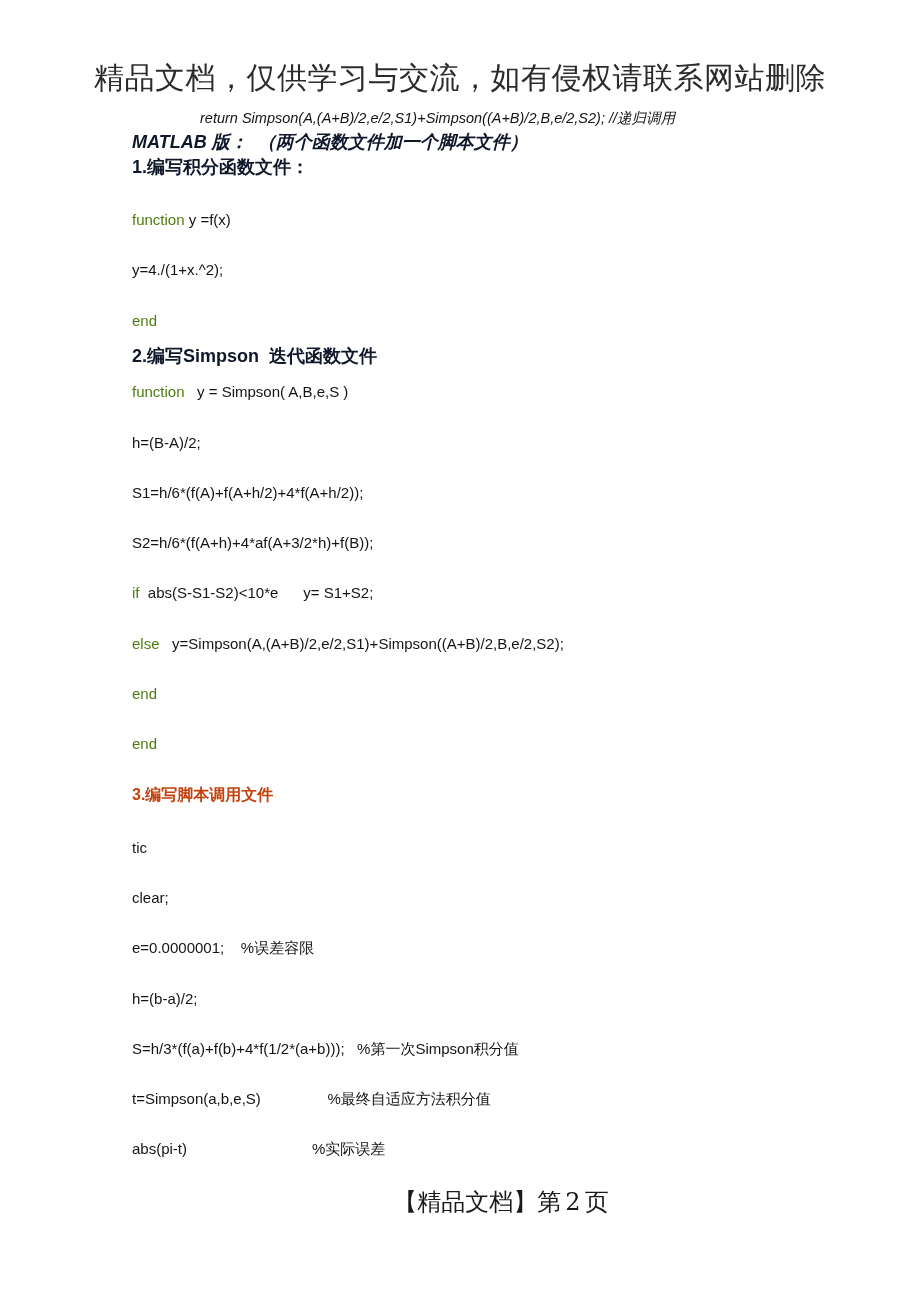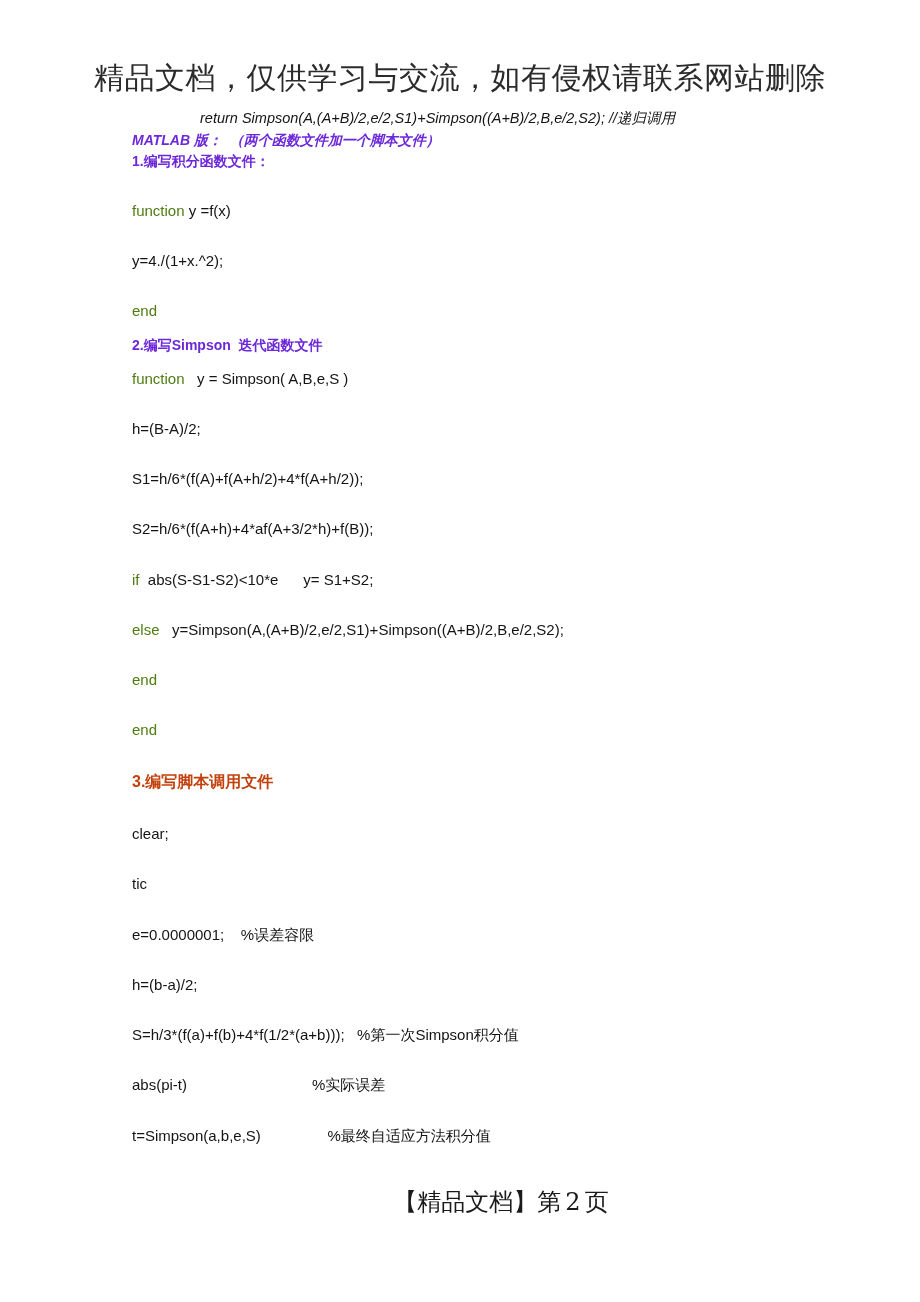--- a/index.html
+++ b/index.html
@@ -63,22 +63,22 @@
     padding-left: 68px;
     font-size: 14.5px;
   }
 
   .kw {
     color: #4d7c0f;
   }
 
   .heading-cn {
     font-weight: bold;
-    font-size: 14px;
-    color: #6d28d9;
+    font-size: 18px;
+    color: #0f172a;
   }
 
   .heading-3 {
     font-weight: bold;
     font-size: 16px;
     color: #c2410c;
   }
 
   
   .doc-footer {
@@ -131,32 +131,32 @@
     <div class="line sp-normal"><span class="kw">if</span><span>  abs(S-S1-S2)&lt;10*e      y= S1+S2;</span></div>
 
     <div class="line sp-normal"><span class="kw">else</span><span>   y=Simpson(A,(A+B)/2,e/2,S1)+Simpson((A+B)/2,B,e/2,S2);</span></div>
 
     <div class="line kw sp-normal">end</div>
 
     <div class="line kw sp-big">end</div>
 
     <div class="line heading-3 sp-big">3.编写脚本调用文件</div>
 
+    <div class="line sp-normal">tic</div>
+
     <div class="line sp-normal">clear;</div>
-
-    <div class="line sp-normal">tic</div>
 
 
     <div class="line sp-normal">e=0.0000001;    %误差容限</div>
 
     <div class="line sp-normal">h=(b-a)/2;</div>
 
     <div class="line sp-normal">S=h/3*(f(a)+f(b)+4*f(1/2*(a+b)));   %第一次Simpson积分值</div>
 
+    <div class="line sp-normal">t=Simpson(a,b,e,S)                %最终自适应方法积分值</div>
+
     <div class="line sp-normal">abs(pi-t)                              %实际误差</div>
-
-    <div class="line sp-normal">t=Simpson(a,b,e,S)                %最终自适应方法积分值</div>
 
   </div>
 
   <div class="doc-footer"><span>【精品文档】第</span><span class="pg-num">2</span><span>页</span></div>
 
 </div>
 
 </body></html>

